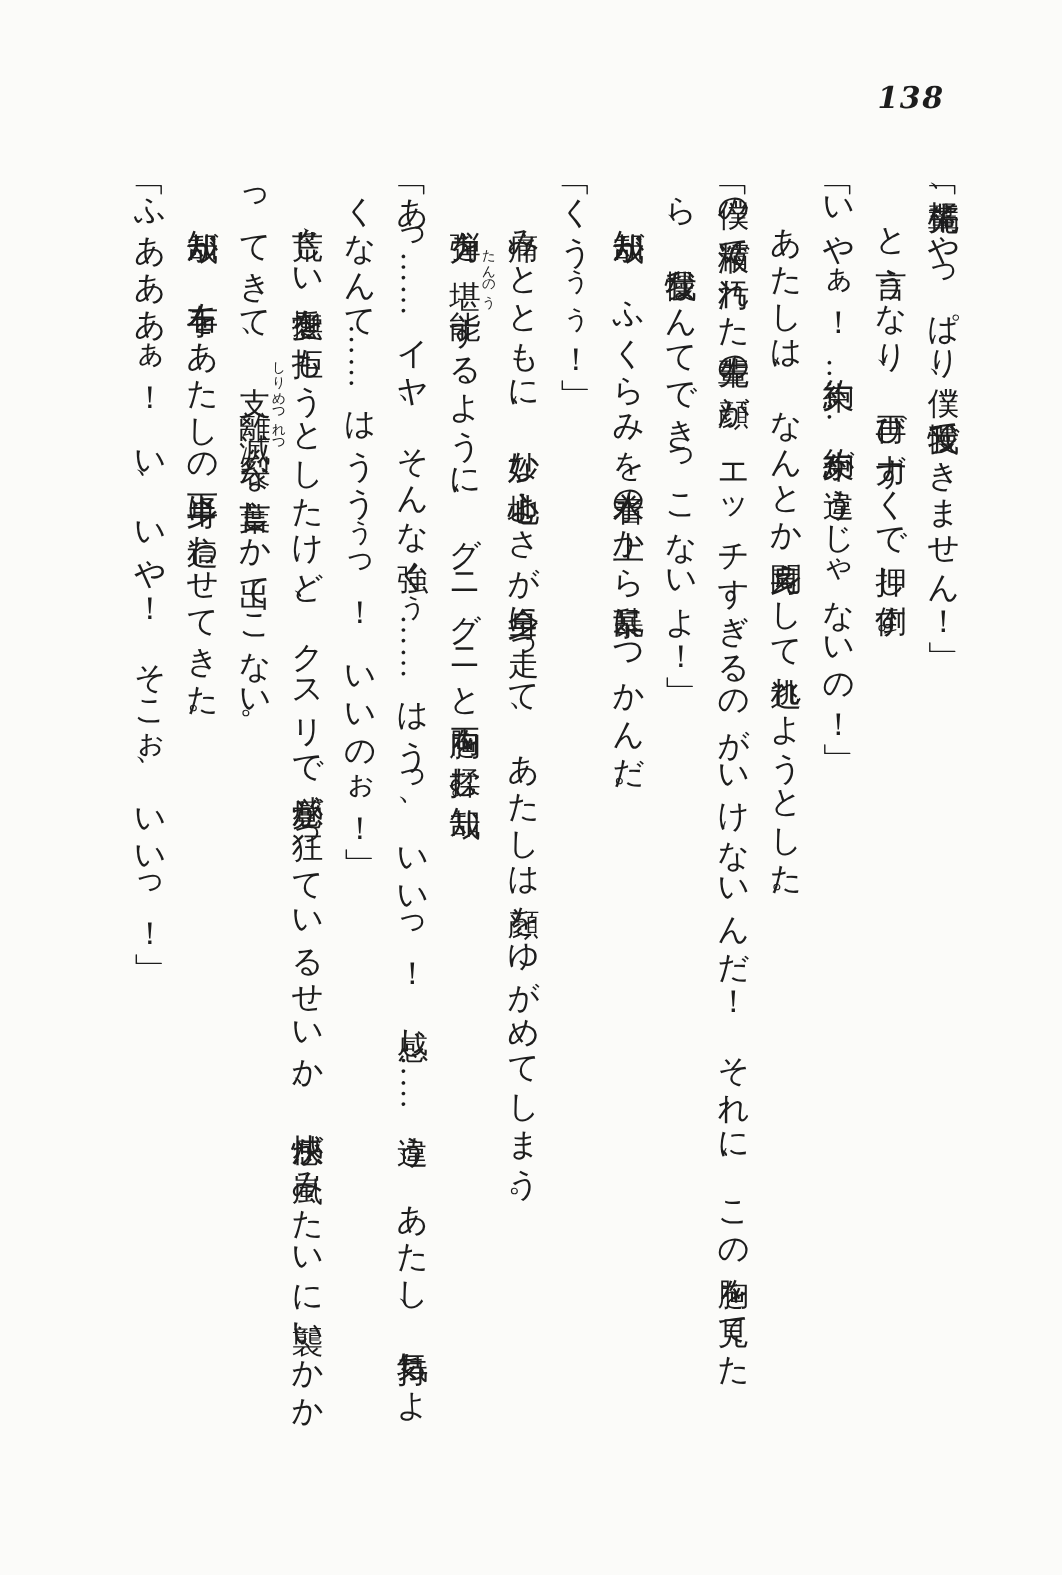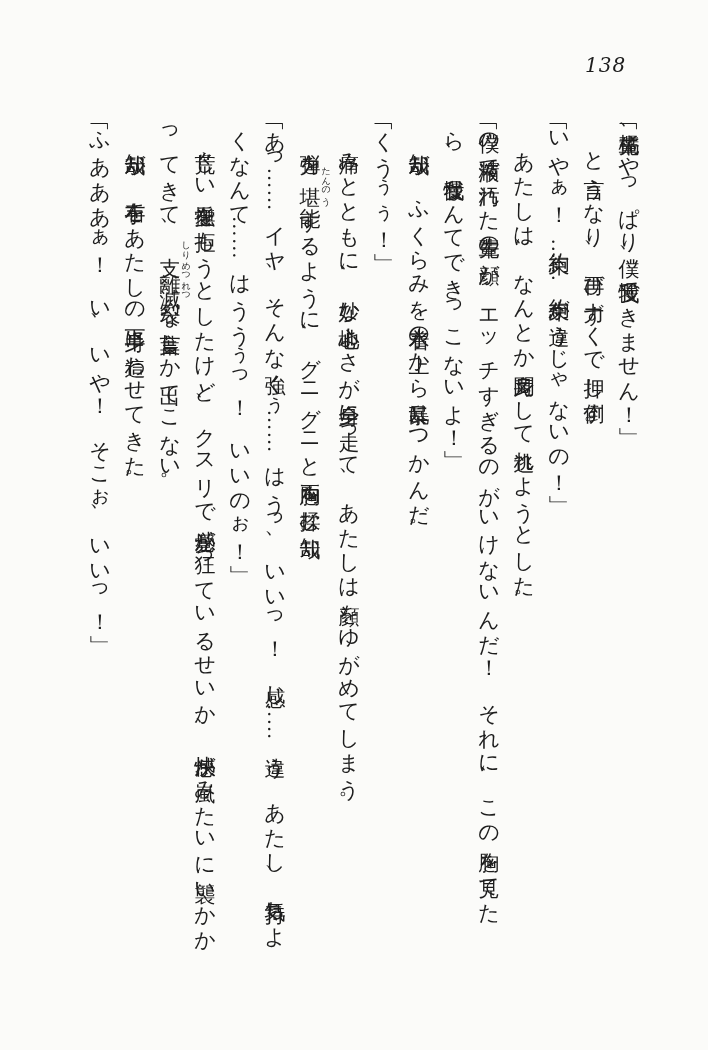--- a/index.html
+++ b/index.html
@@ -20,20 +20,21 @@
   }
   .page-number {
     position: absolute;
     top: 53px;
     left: 585px;
     font-family: "DejaVu Serif", serif;
     font-style: italic;
     font-size: 20px;
     letter-spacing: 1px;
     color: var(--ink, #1d1d1d);
+    font-weight: bold;
   }
   .text-block {
     position: absolute;
     top: 116px;
     left: 56px;
     width: 590px;
     height: 840px;
     writing-mode: vertical-rl;
     text-orientation: mixed;
     font-size: 21px;

